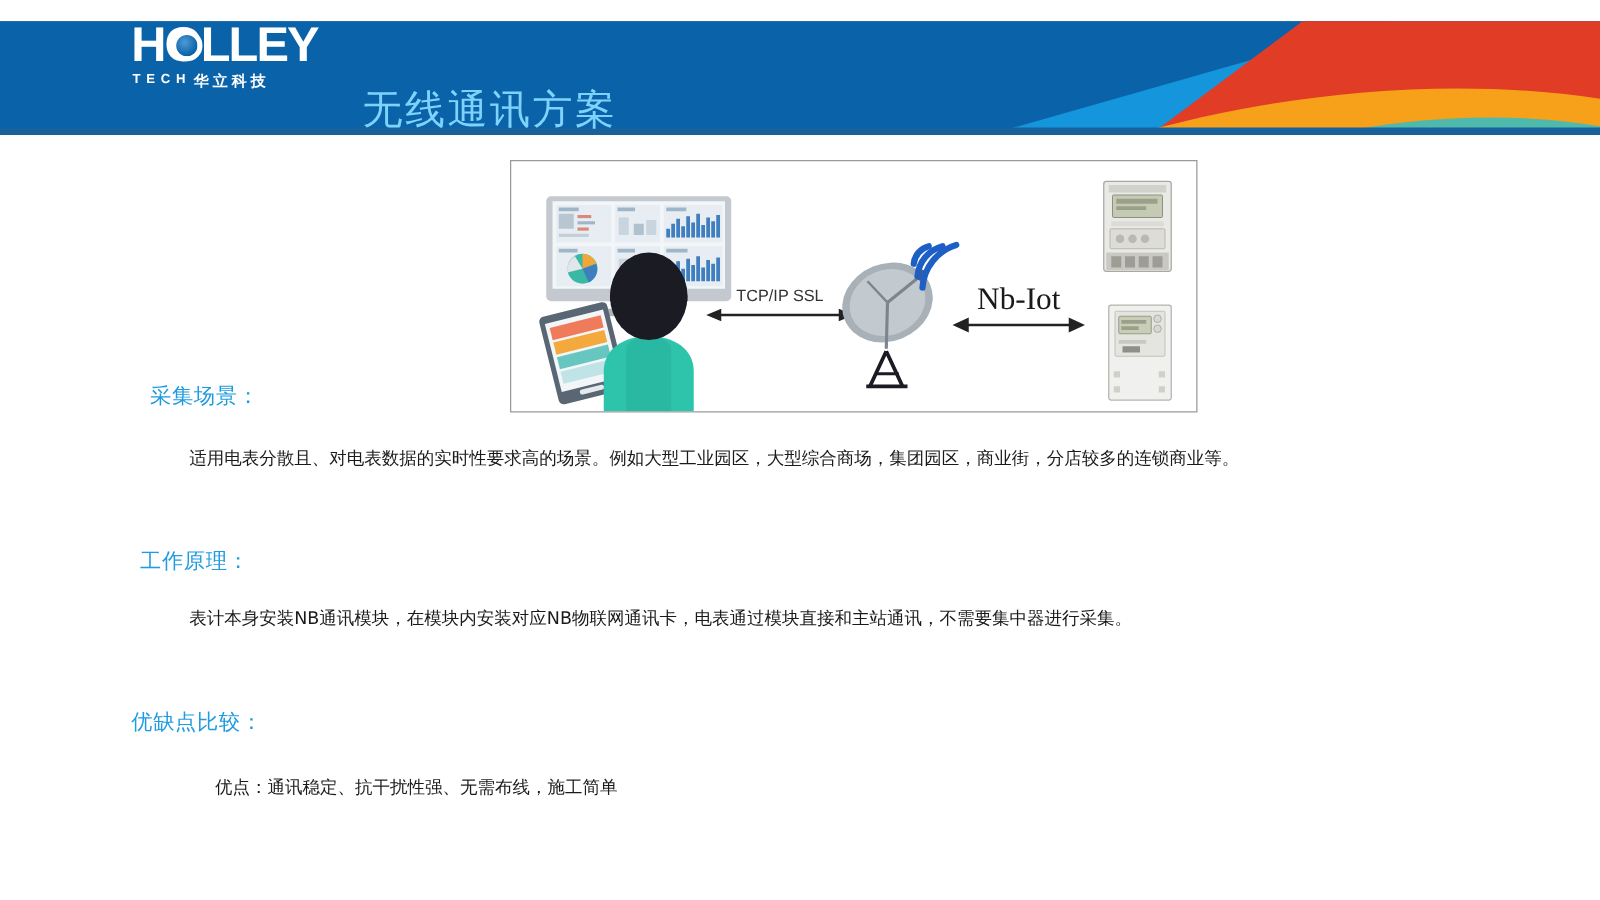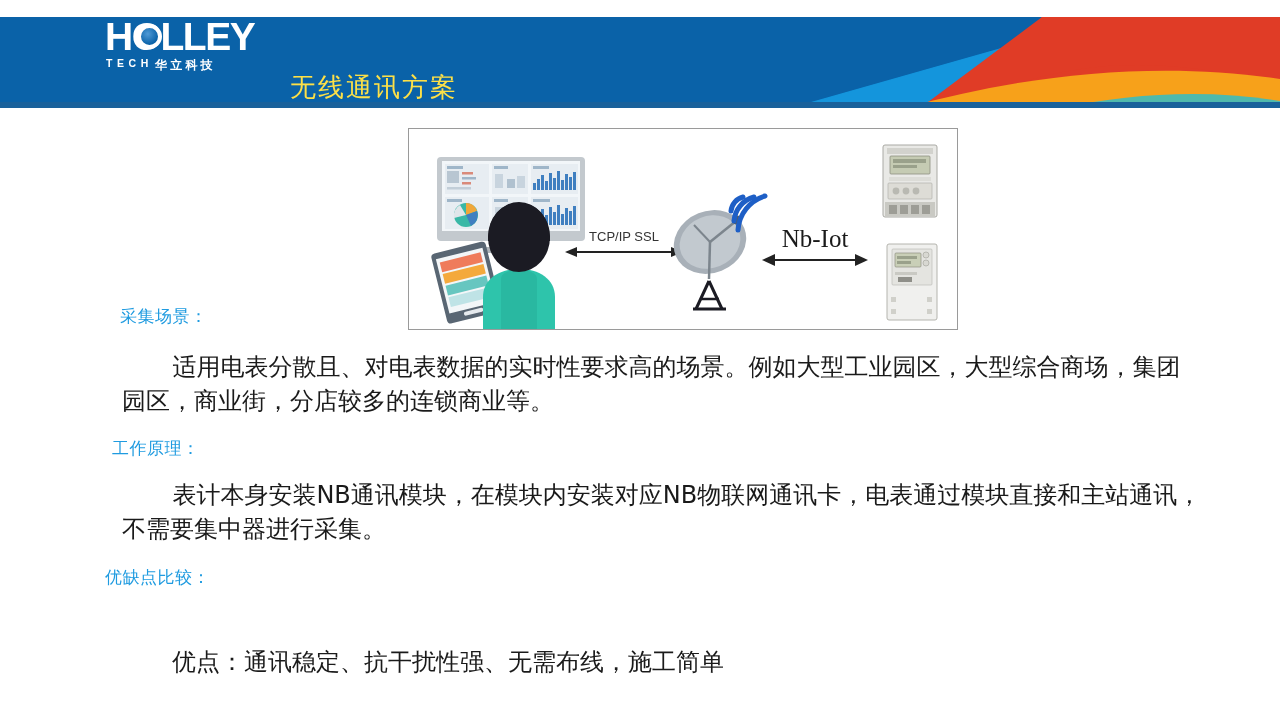--- a/index.html
+++ b/index.html
@@ -93,22 +93,22 @@
     align-items: flex-start;
   }
   .logo-sub .tech { letter-spacing: 4.6px; }
   .logo-sub .cn   { letter-spacing: 3.2px; font-size: 12px; margin-left: 2px; }
 
   
   .header-title {
     position: absolute;
     left: 290px;
     top: 48px;
-    font-size: 26px;
-    color: #fde047;
+    font-size: 32px;
+    color: #7dd3fc;
     letter-spacing: 2px;
     line-height: 44px;
     white-space: nowrap;
     z-index: 5;
     font-family: "DejaVu Sans", "Liberation Sans", sans-serif;
   }
 
   
   .diagram {
     position: absolute;
@@ -127,36 +127,36 @@
     position: absolute;
     font-size: 17px;
     font-weight: normal;
     color: #1F9BE0;
     letter-spacing: 0.5px;
     white-space: nowrap;
     font-family: "DejaVu Sans", "Liberation Sans", sans-serif;
   }
   .para {
     position: absolute;
-    font-size: 24px;
+    font-size: 14px;
     color: #1a1a1a;
     line-height: 34px;
     font-family: "DejaVu Sans", "Liberation Sans", sans-serif;
   }
   .para .indent { padding-left: 2.1em; }
 
   #head-scene   { left: 120px; top: 305px; }
   #para-scene   { left: 122px; top: 350px; width: 1078px; }
 
   #head-theory  { left: 112px; top: 437px; }
   #para-theory  { left: 122px; top: 478px; width: 1082px; }
 
   #head-compare { left: 105px; top: 566px; }
   #para-compare { left: 172px; top: 612px; width: 1000px; }
-  #para-compare .line { line-height: 37px; margin-top: 32px; }
+  #para-compare .line { line-height: 37px; }
 </style>
 </head>
 <body>
 
 <div class="slide">
 
   <div class="header">
     <svg class="header-svg" width="1280" height="91" viewBox="0 0 1280 91">
       <rect x="0" y="0" width="1280" height="91" fill="#0A62A8"></rect>
 

